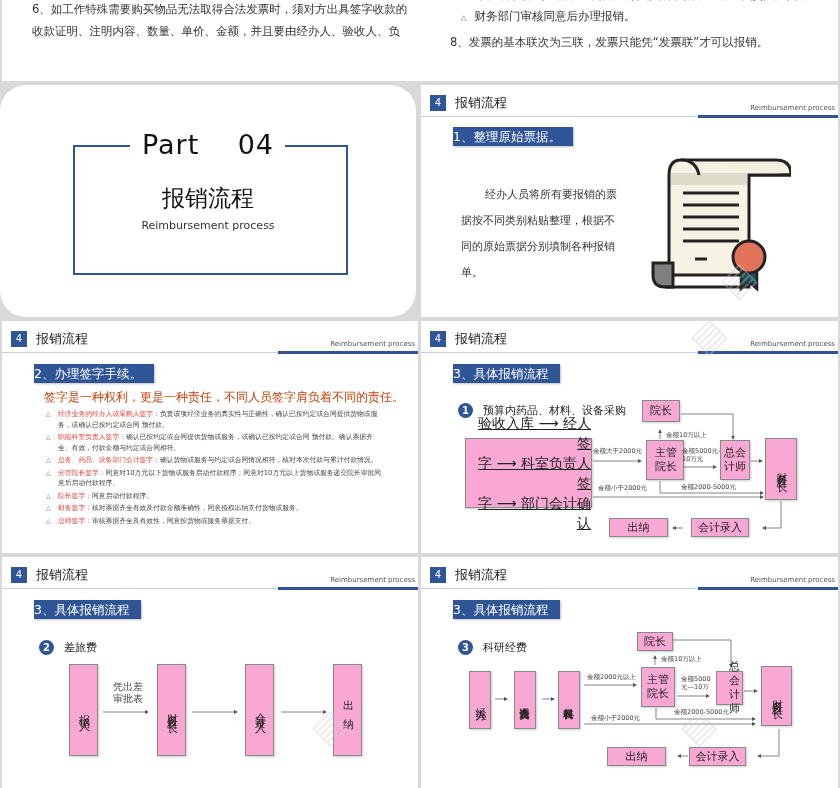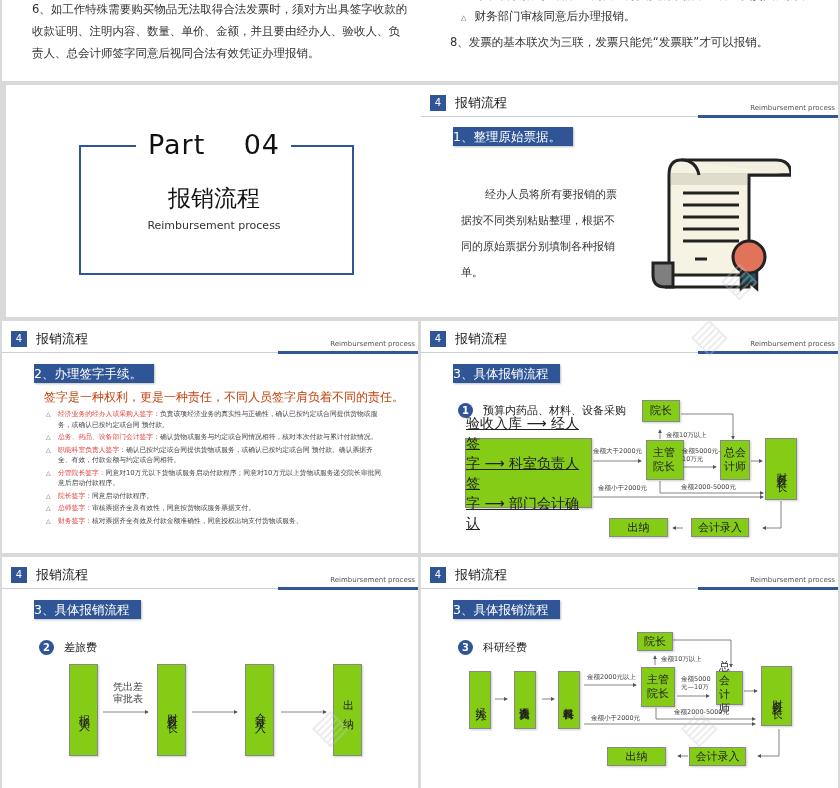--- a/index.html
+++ b/index.html
@@ -1,21 +1,21 @@
 <!DOCTYPE html>
 <html><head>
 <meta charset="utf-8">
 <style>
   * { box-sizing: border-box; margin: 0; padding: 0; }
   html, body { width: 840px; height: 788px; overflow: hidden; }
   body { background: #d9d9d9; position: relative; font-family: "DejaVu Sans", "Liberation Sans", sans-serif; color: #222; }
   .slide { position: absolute; background: #ffffff; overflow: hidden; }
   .s1 { left: 2px; top: 0; width: 453px; height: 81px; }
   .s2 { left: 421px; top: 0; width: 417px; height: 81px; }
-  .s3 { left: 6px; top: 85px; width: 416px; height: 232px; }
+  .s3 { left: 0; top: 85px; width: 416px; height: 232px; border-radius: 26px; }
   .s4 { left: 421px; top: 85px; width: 417px; height: 232px; }
   .s5 { left: 2px; top: 321px; width: 416px; height: 232px; }
   .s6 { left: 421px; top: 321px; width: 417px; height: 232px; }
   .s7 { left: 2px; top: 557px; width: 416px; height: 231px; }
   .s8 { left: 421px; top: 557px; width: 417px; height: 231px; }
 
   .para { position: absolute; font-size: 11.5px; line-height: 22px; color: #333; }
 
   
   .hdr { position: absolute; left: 0; top: 0; width: 100%; height: 32px; border-bottom: 1px solid #c9ced8; }
@@ -40,35 +40,34 @@
   
   .s5-lead { position: absolute; left: 42px; top: 68px; font-size: 12px; color: #c2410c; }
   .s5-list { position: absolute; left: 44px; top: 88px; width: 340px; list-style: none; }
   .s5-list li { position: relative; padding-left: 12px; font-size: 6.8px; line-height: 10.5px; color: #444; margin-bottom: 2px; }
   .s5-list li .tri { position: absolute; left: 0; top: 0; color: #555; font-size: 6px; }
   .s5-list li .role { color: #e0403a; }
 
   
   .circle { position: absolute; width: 15px; height: 15px; border-radius: 50%; background: #2f5597; color: #fff; font-size: 10px; text-align: center; line-height: 15px; font-weight: bold; }
   .ftitle { position: absolute; font-size: 11px; color: #222; }
-  .box { position: absolute; border: 1px solid #888; background: #84cc16; box-shadow: 1px 1px 2px rgba(0,0,0,0.2); font-size: 11px; color: #222; display: flex; align-items: center; justify-content: center; text-align: left; line-height: 14px; }
+  .box { position: absolute; border: 1px solid #888; background: #f9a8d4; box-shadow: 1px 1px 2px rgba(0,0,0,0.2); font-size: 11px; color: #222; display: flex; align-items: center; justify-content: center; text-align: right; line-height: 14px; }
   .vtext { writing-mode: vertical-rl; letter-spacing: 3px; }
   .lbl { position: absolute; font-size: 6.5px; color: #444; white-space: nowrap; line-height: 8px; }
   svg.lines { position: absolute; left: 0; top: 0; }
 
   .wm { position: absolute; color: rgba(200,200,210,0.35); font-size: 34px; transform: rotate(-45deg); pointer-events: none; }
 </style>
 </head>
 <body>
 
 <div class="slide s1">
   <div class="para" style="left:30px; top:-2px; width:380px;">
     <div>6、如工作特殊需要购买物品无法取得合法发票时，须对方出具签字收款的</div>
     <div>收款证明、注明内容、数量、单价、金额，并且要由经办人、验收人、负</div>
-    <div>责人、总会计师签字同意后视同合法有效凭证办理报销。</div>
   </div>
 </div>
 
 <div class="slide s2">
   <div class="para" style="left:55px; top:-16px; width:350px; color:#666;">票、会议报到通知、一同由经办人员的票据，经科室负责人签批，</div>
   <div class="para" style="left:40px; top:5px;">
     <span style="font-size:7px; color:#555; margin-right:8px;">△</span><span>财务部门审核同意后办理报销。</span>
   </div>
   <div class="para" style="left:29px; top:31px;">8、发票的基本联次为三联，发票只能凭“发票联”才可以报销。</div>
 </div>
@@ -113,26 +112,26 @@
   <div class="hdr">
     <div class="num">4</div>
     <div class="title">报销流程</div>
     <div class="sub">Reimbursement process</div>
     <div class="bar"></div>
   </div>
   <div class="step">2、办理签字手续。</div>
   <div class="s5-lead">签字是一种权利，更是一种责任，不同人员签字肩负着不同的责任。</div>
   <ul class="s5-list">
     <li><span class="tri">△</span><span class="role">经济业务的经办人或采购人签字：</span><span>负责该项经济业务的真实性与正确性，确认已按约定或合同提供货物或服务，或确认已按约定或合同 预付款。</span></li>
+    <li><span class="tri">△</span><span class="role">职能科室负责人签字：</span><span>确认已按约定或合同提供货物或服务，或确认已按约定或合同 预付款。确认票据齐全、有效，付款金额与约定或合同相符。</span></li>
     <li><span class="tri">△</span><span class="role">总务、药品、设备部门会计签字：</span><span>确认货物或服务与约定或合同情况相符，核对本次付款与累计付款情况。</span></li>
-    <li><span class="tri">△</span><span class="role">职能科室负责人签字：</span><span>确认已按约定或合同提供货物或服务，或确认已按约定或合同 预付款。确认票据齐全、有效，付款金额与约定或合同相符。</span></li>
     <li><span class="tri">△</span><span class="role">分管院长签字：</span><span>同意对10万元以下货物或服务启动付款程序；同意对10万元以上货物或服务递交院长审批同意后启动付款程序。</span></li>
     <li><span class="tri">△</span><span class="role">院长签字：</span><span>同意启动付款程序。</span></li>
+    <li><span class="tri">△</span><span class="role">财务签字：</span><span>核对票据齐全有效及付款金额准确性，同意授权出纳支付货物或服务。</span></li>
     <li><span class="tri">△</span><span class="role">总师签字：</span><span>审核票据齐全及有效性，同意按货物或服务票据支付。</span></li>
-    <li><span class="tri">△</span><span class="role">财务签字：</span><span>核对票据齐全有效及付款金额准确性，同意授权出纳支付货物或服务。</span></li>
   </ul>
 </div>
 
 <div class="slide s6">
   <div class="hdr">
     <div class="num">4</div>
     <div class="title">报销流程</div>
     <div class="sub">Reimbursement process</div>
     <div class="bar"></div>
   </div>

